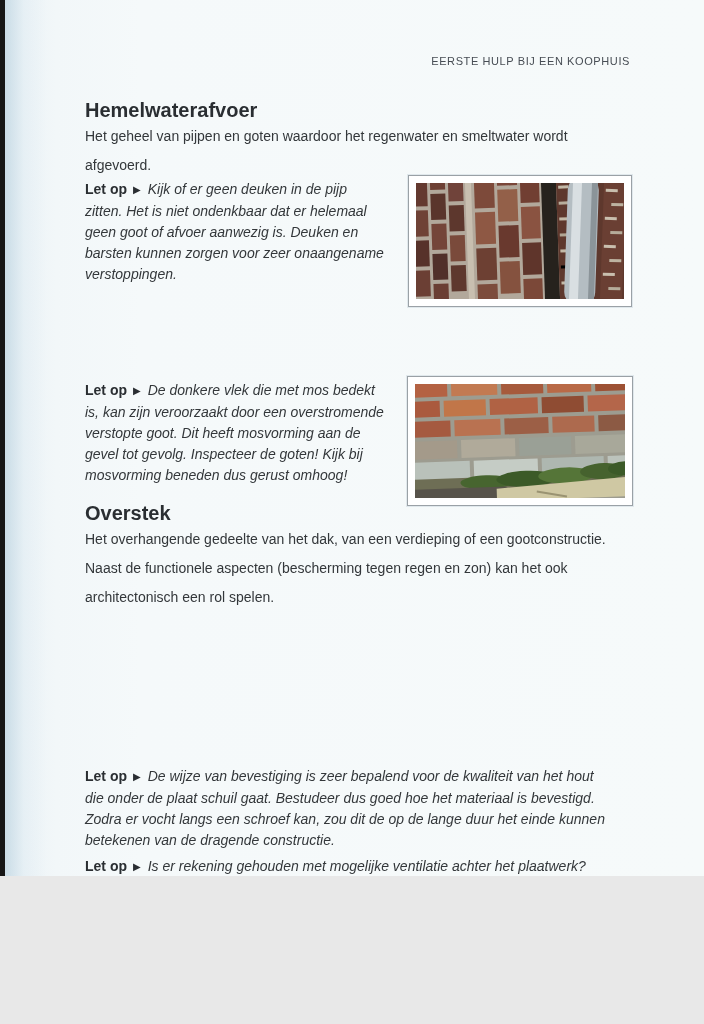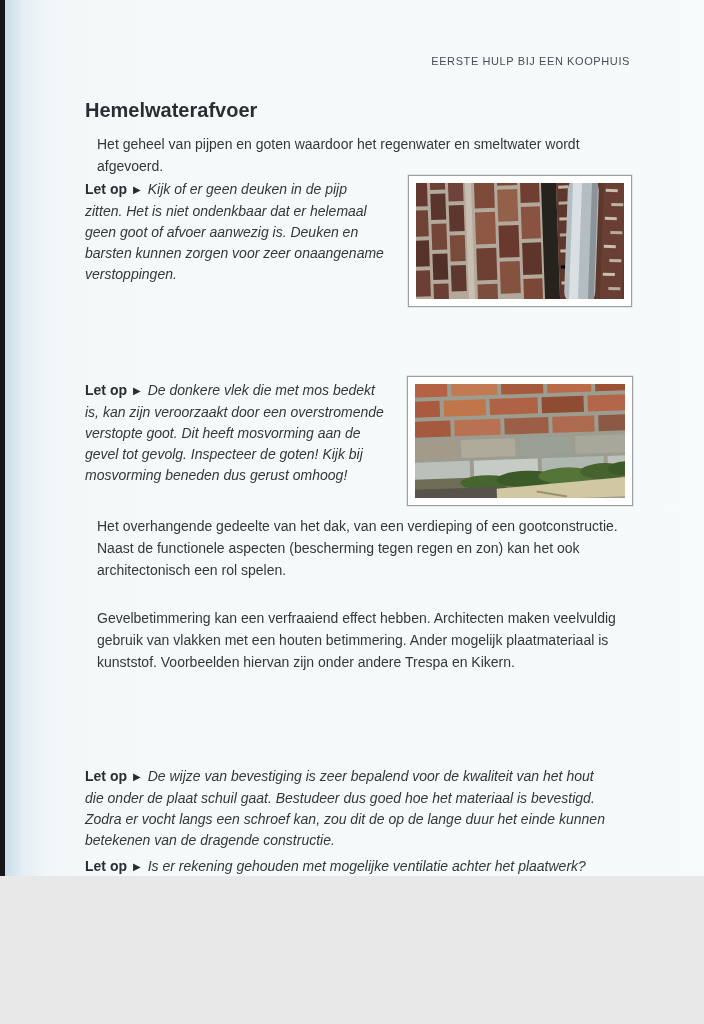--- a/index.html
+++ b/index.html
@@ -18,21 +18,21 @@
     background:linear-gradient(90deg,rgba(176,203,219,.55),rgba(210,228,238,.25) 45%,rgba(245,250,251,0));z-index:5;}
   .running-header{
     position:absolute;top:55px;right:74px;
     font-size:11px;letter-spacing:.6px;color:#474d54;
   }
   .block{position:absolute;left:85px;}
   .sec h2{
     margin:0 0 1px 0;font-size:20px;font-weight:700;color:#2a2e32;line-height:21px;
   }
   .sec p,.para{
-    margin:12px;font-size:14px;line-height:22px;white-space:pre-line;
+    margin:0;font-size:14px;line-height:29px;white-space:pre-line;
   }
   .note{font-size:14px;line-height:21px;}
   .note .lbl{font-weight:700;color:#2a2e32;}
   .note .mk{font-size:10px;margin:0 7px 0 6px;position:relative;top:-1px;color:#2a2e32;}
   .note .txt{font-style:italic;white-space:pre-line;margin-top:9px;}
   .lead{font-weight:700;color:#2a2e32;}
   .photo{
     position:absolute;margin:0;background:#ffffff;
     border:1px solid #9aa1a6;padding:7px;
     box-shadow:0 0 0 1px rgba(210,220,226,.6);
@@ -178,29 +178,27 @@
           <ellipse cx="210" cy="88" rx="18" ry="7" fill="#3c5a28"></ellipse>
 
         <rect x="-10" y="102" width="100" height="14" fill="#57534a"></rect>
         <polygon points="80,104 220,96 220,116 80,116" fill="#cfc8a3"></polygon>
         <line x1="120" y1="108" x2="150" y2="114" stroke="#9a9372" stroke-width="2"></line>
       </g>
     </svg>
   </figure>
 
   <section class="block sec" style="top:503px;width:580px">
+    <h2>Overstek</h2>
     <p>Het overhangende gedeelte van het dak, van een verdieping of een gootconstructie.
 Naast de functionele aspecten (bescherming tegen regen en zon) kan het ook
 architectonisch een rol spelen.</p>
   </section>
 
   <section class="block sec" style="top:595px;width:580px">
-    <p>Gevelbetimmering kan een verfraaiend effect hebben. Architecten maken veelvuldig
-gebruik van vlakken met een houten betimmering. Ander mogelijk plaatmateriaal is
-kunststof. Voorbeelden hiervan zijn onder andere Trespa en Kikern.</p>
   </section>
 
 
   <div class="block note" style="top:856px;width:595px">
     <span class="lbl">Let op</span><span class="mk">▶</span><span class="txt">Is er rekening gehouden met mogelijke ventilatie achter het plaatwerk?</span>
   </div>
 
   <div class="block note" style="top:766px;width:595px">
     <span class="lbl">Let op</span><span class="mk">▶</span><span class="txt">De wijze van bevestiging is zeer bepalend voor de kwaliteit van het hout
 die onder de plaat schuil gaat. Bestudeer dus goed hoe het materiaal is bevestigd.

